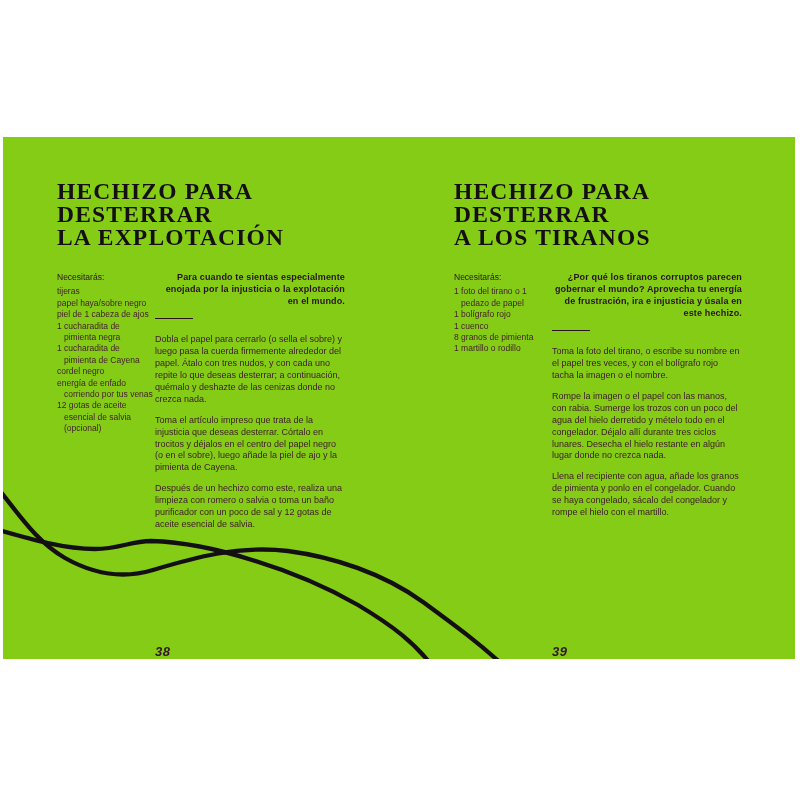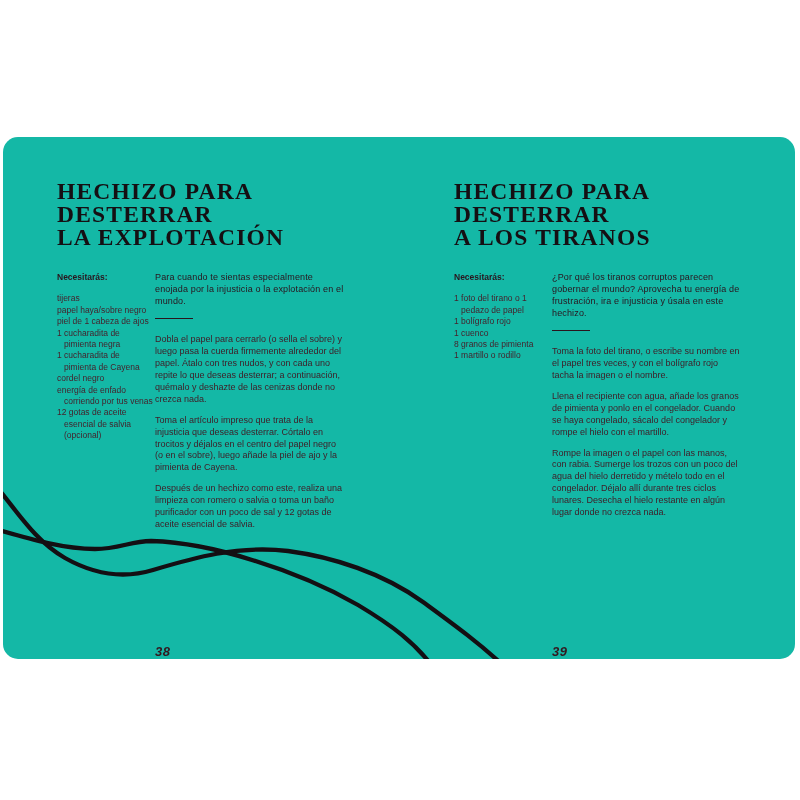--- a/index.html
+++ b/index.html
@@ -55,41 +55,42 @@
     display: flex;
   }
   .needs-col {
     width: 97px;
     flex: 0 0 97px;
     font-size: 8.5px;
     line-height: 11.4px;
     color: #45222c;
   }
   .needs-heading {
-    font-weight: 700;
+    font-weight: 400;
     color: #2a141d;
-    margin-bottom: 10px;
+    margin-bottom: 3px;
   }
   .needs-col .list-item {
     text-indent: -7px;
     padding-left: 7px;
   }
   .main-col {
     margin-left: 1px;
     width: 190px;
     flex: 0 0 190px;
     font-size: 9px;
     line-height: 11.9px;
     color: #3f2029;
   }
   .intro {
-    font-weight: 400;
+    font-weight: 700;
     color: #2a141d;
     margin-bottom: 10px;
     letter-spacing: 0.15px;
+    text-align: right;
   }
   .divider {
     width: 38px;
     height: 1.6px;
     background: #2a141d;
     margin: 0 0 15px 0;
   }
   .main-col .para {
     margin-bottom: 9px;
   }
@@ -109,21 +110,21 @@
     letter-spacing: 0.5px;
   }
   .footer-brand {
     letter-spacing: 1.1px;
     margin-top: 35px;
   }
 </style>
 </head>
 <body>
 
-<div class="spread" id="spread" style="background: #14b8a6; border-radius: 15px;">
+<div class="spread" id="spread" style="background: #84cc16;">
 
   <svg class="curves" viewBox="0 0 792 522" preserveAspectRatio="none">
     <path d="M -8 348 C 14 374, 32 404, 62 421 C 92 438, 120 442, 150 433 C 190 421, 235 408, 285 414 C 330 420, 380 436, 420 465 C 450 487, 475 505, 502 530" fill="none" stroke-width="4.3" stroke-linecap="round" stroke="#140f13"></path>
     <path d="M -8 392 C 30 403, 62 412, 92 412 C 116 412, 128 404, 148 404 C 180 405, 215 412, 249 423 C 285 434, 320 448, 355 468 C 390 489, 412 506, 430 530" fill="none" stroke-width="4.3" stroke-linecap="round" stroke="#140f13"></path>
   </svg>
 
   <div class="page left">
     <div class="page-title">
         <div class="title-line">HECHIZO PARA</div>
         <div class="title-line">DESTERRAR</div>
@@ -174,22 +175,22 @@
             <div class="list-item">1 cuenco</div>
             <div class="list-item">8 granos de pimienta</div>
             <div class="list-item">1 martillo o rodillo</div>
           </div>
       </div>
       <div class="main-col">
         <div class="intro">¿Por qué los tiranos corruptos parecen gobernar el mundo? Aprovecha tu energía de frustración, ira e injusticia y úsala en este hechizo.</div>
         <div class="divider"></div>
         <div>
             <div class="para">Toma la foto del tirano, o escribe su nombre en el papel tres veces, y con el bolígrafo rojo tacha la imagen o el nombre.</div>
+            <div class="para">Rompe la imagen o el papel con las manos, con rabia. Sumerge los trozos con un poco del agua del hielo derretido y mételo todo en el congelador. Déjalo allí durante tres ciclos lunares. Desecha el hielo restante en algún lugar donde no crezca nada.</div>
             <div class="para">Llena el recipiente con agua, añade los granos de pimienta y ponlo en el congelador. Cuando se haya congelado, sácalo del congelador y rompe el hielo con el martillo.</div>
-            <div class="para">Rompe la imagen o el papel con las manos, con rabia. Sumerge los trozos con un poco del agua del hielo derretido y mételo todo en el congelador. Déjalo allí durante tres ciclos lunares. Desecha el hielo restante en algún lugar donde no crezca nada.</div>
           </div>
       </div>
     </div>
     <div class="page-footer">
       <span class="page-num">39</span>
       <span class="footer-brand">GRAN PODER DE BRUJA</span>
     </div>
   </div>
 
 </div>

